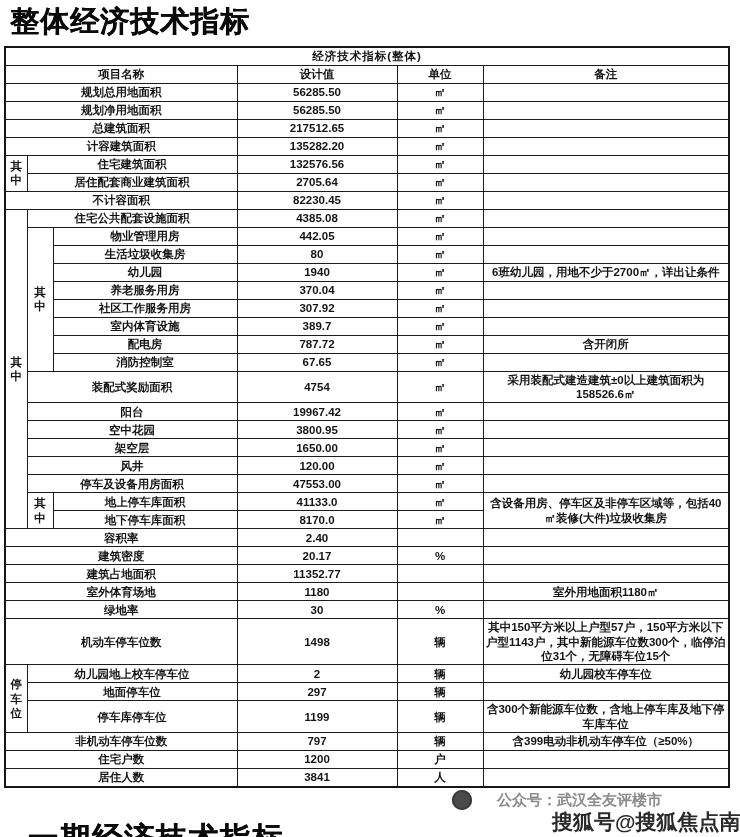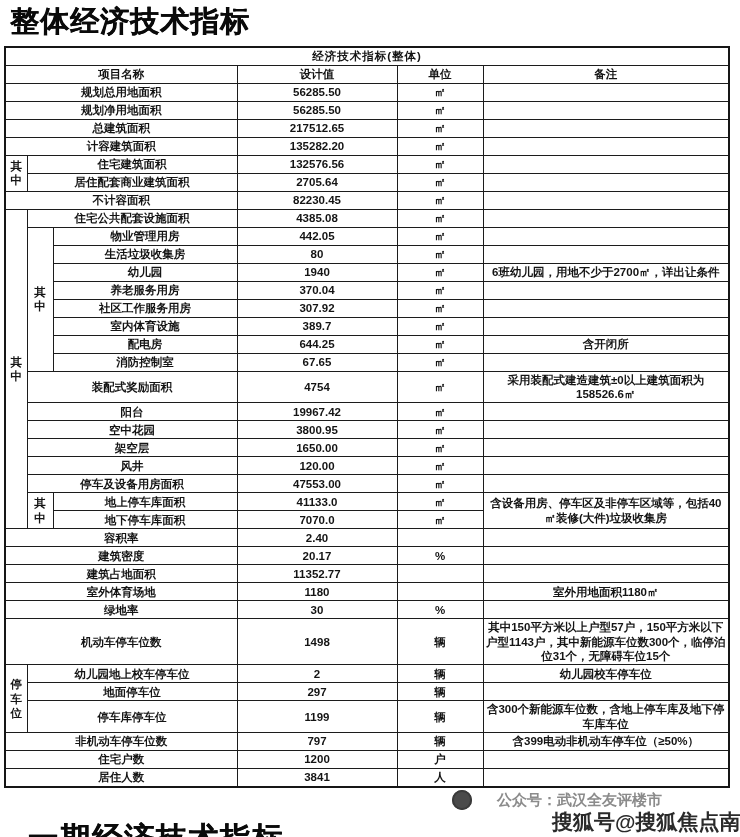--- a/index.html
+++ b/index.html
@@ -193,21 +193,21 @@
 
     <tr>
       <td>室内体育设施</td>
       <td>389.7</td>
       <td>㎡</td>
       <td class="remark"></td>
     </tr>
 
     <tr>
       <td>配电房</td>
-      <td>644.25</td>
+      <td>787.72</td>
       <td>㎡</td>
       <td class="remark">含开闭所</td>
     </tr>
 
     <tr>
       <td>消防控制室</td>
       <td>67.65</td>
       <td>㎡</td>
       <td class="remark"></td>
     </tr>
@@ -257,21 +257,21 @@
     <tr class="h26">
       <td class="vlabel" rowspan="2">其中</td>
       <td>地上停车库面积</td>
       <td>41133.0</td>
       <td>㎡</td>
       <td class="remark" rowspan="2">含设备用房、停车区及非停车区域等，包括40㎡装修(大件)垃圾收集房</td>
     </tr>
 
     <tr>
       <td>地下停车库面积</td>
-      <td>7070.0</td>
+      <td>8170.0</td>
       <td>㎡</td>
     </tr>
 
     <tr>
       <td colspan="3">容积率</td>
       <td>2.40</td>
       <td></td>
       <td class="remark"></td>
     </tr>
 

